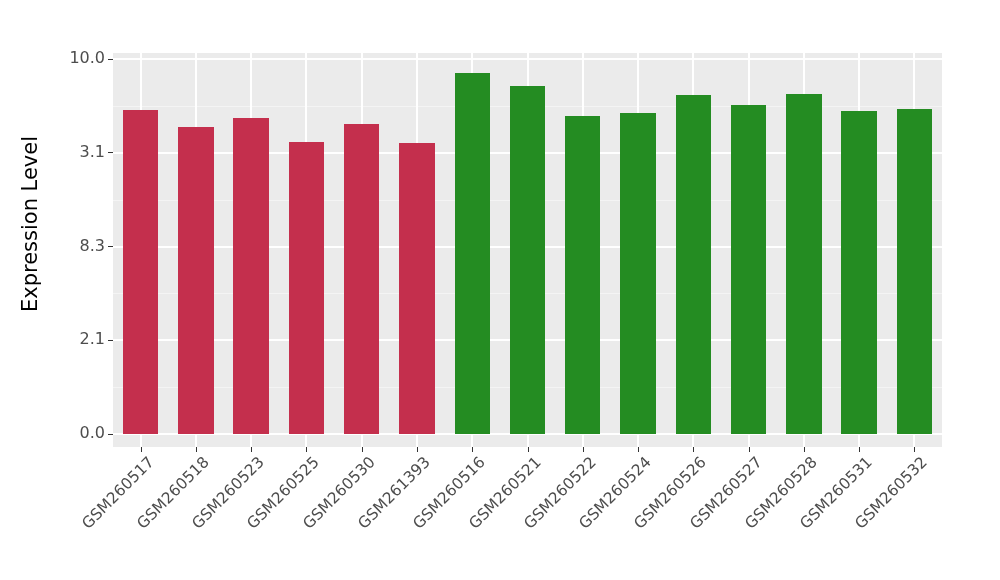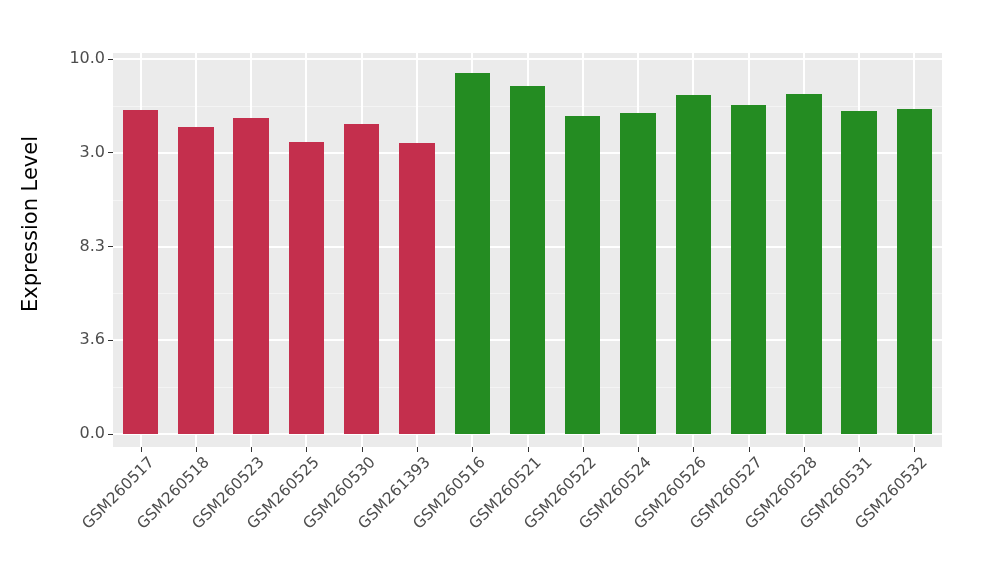--- a/index.html
+++ b/index.html
@@ -147,29 +147,29 @@
   <div id="y-axis-title">
     <span>Expression Level</span>
   </div>
 
   <div id="y-axis">
       <div class="y-tick" style="top: 381px;">
         <span class="y-tick-label">0.0</span>
         <span class="y-tick-mark"></span>
       </div>
       <div class="y-tick" style="top: 287.25px;">
-        <span class="y-tick-label">3.6</span>
+        <span class="y-tick-label">2.1</span>
         <span class="y-tick-mark"></span>
       </div>
       <div class="y-tick" style="top: 193.5px;">
         <span class="y-tick-label">8.3</span>
         <span class="y-tick-mark"></span>
       </div>
       <div class="y-tick" style="top: 99.75px;">
-        <span class="y-tick-label">3.0</span>
+        <span class="y-tick-label">3.1</span>
         <span class="y-tick-mark"></span>
       </div>
       <div class="y-tick" style="top: 6px;">
         <span class="y-tick-label">10.0</span>
         <span class="y-tick-mark"></span>
       </div>
     </div>
 
   <div id="panel">
       <div class="grid-major-h" style="top: 380px;"></div>

